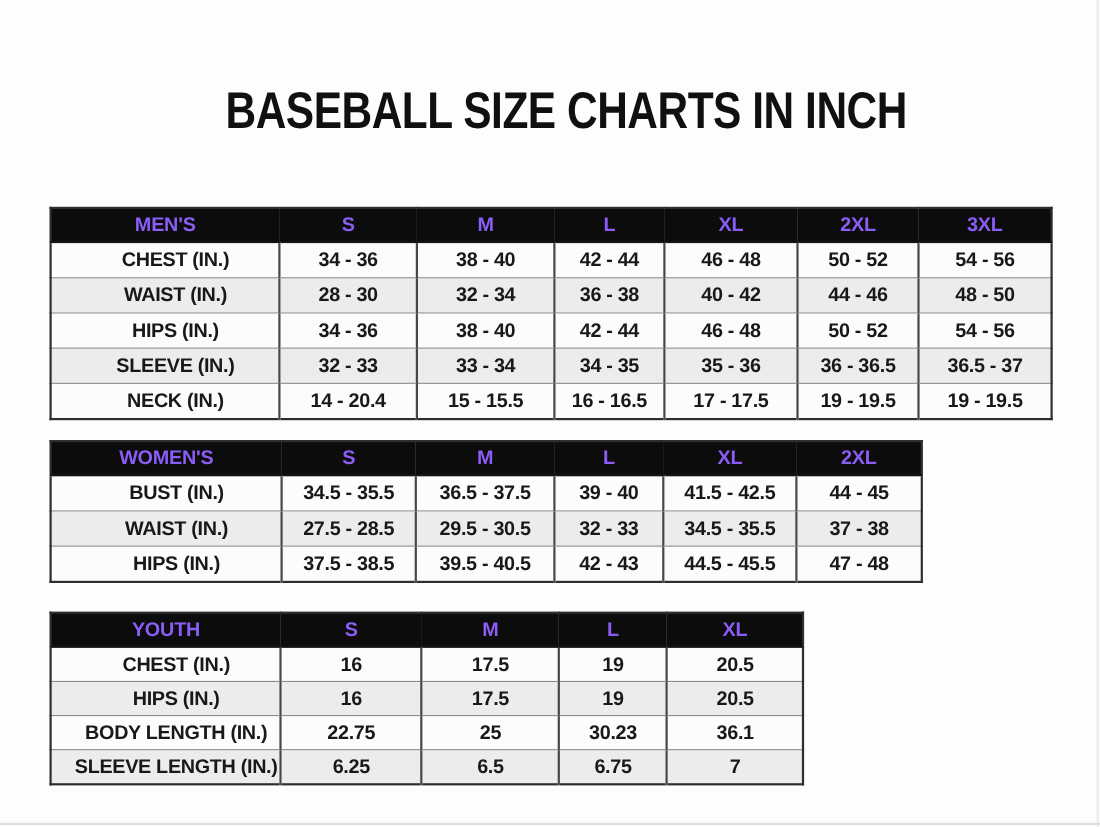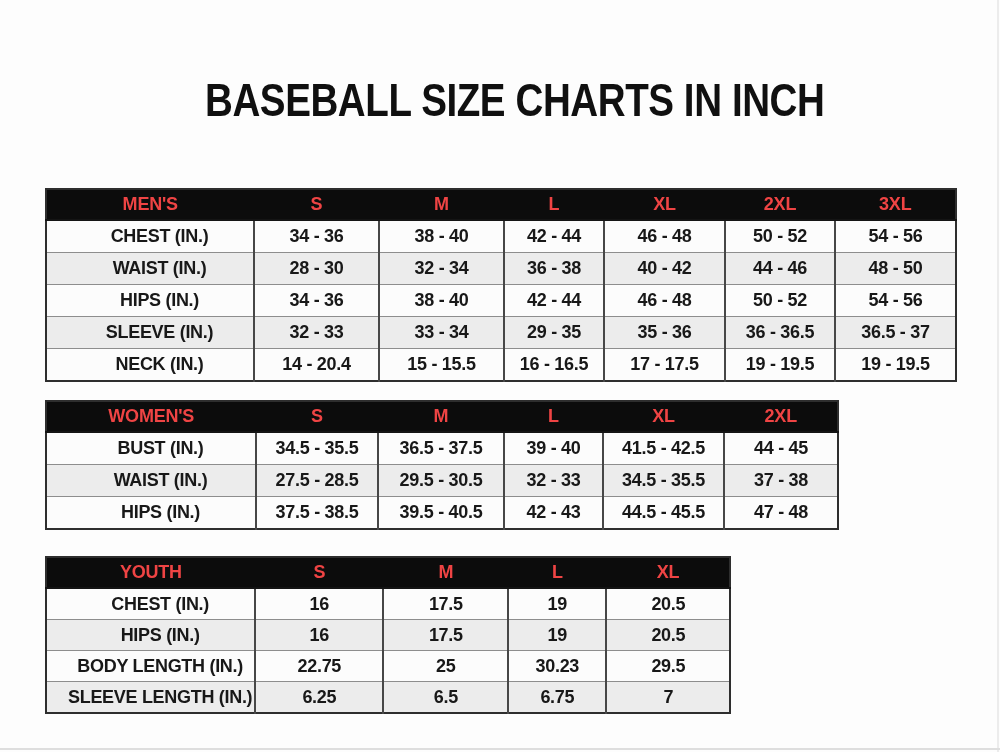--- a/index.html
+++ b/index.html
@@ -38,21 +38,21 @@
     table-layout: fixed;
     background: #ffffff;
     border: 2px solid #2e2e2e;
   }
   #mens-table   { top: 188px; }
   #womens-table { top: 400px; }
   #youth-table  { top: 556px; border-radius: 27px; }
 
   .size-table th {
     background: #0c0c0c;
-    color: #ef4444;
+    color: #8b5cf6;
     font-weight: 700;
     font-size: 18px;
     letter-spacing: -0.2px;
     height: 29px;
     padding: 0;
     text-align: center;
     border: 1px solid #0c0c0c;
     border-bottom: 2px solid #141414;
   }
   .size-table td {
@@ -142,21 +142,21 @@
           <td>38 - 40</td>
           <td>42 - 44</td>
           <td>46 - 48</td>
           <td>50 - 52</td>
           <td>54 - 56</td>
         </tr>
         <tr>
           <td>SLEEVE (IN.)</td>
           <td>32 - 33</td>
           <td>33 - 34</td>
-          <td>29 - 35</td>
+          <td>34 - 35</td>
           <td>35 - 36</td>
           <td>36 - 36.5</td>
           <td>36.5 - 37</td>
         </tr>
         <tr>
           <td>NECK (IN.)</td>
           <td>14 - 20.4</td>
           <td>15 - 15.5</td>
           <td>16 - 16.5</td>
           <td>17 - 17.5</td>
@@ -243,21 +243,21 @@
           <td>16</td>
           <td>17.5</td>
           <td>19</td>
           <td>20.5</td>
         </tr>
         <tr>
           <td>BODY LENGTH (IN.)</td>
           <td>22.75</td>
           <td>25</td>
           <td>30.23</td>
-          <td>29.5</td>
+          <td>36.1</td>
         </tr>
         <tr>
           <td>SLEEVE LENGTH (IN.)</td>
           <td>6.25</td>
           <td>6.5</td>
           <td>6.75</td>
           <td>7</td>
         </tr>
       </tbody>
   </table>

